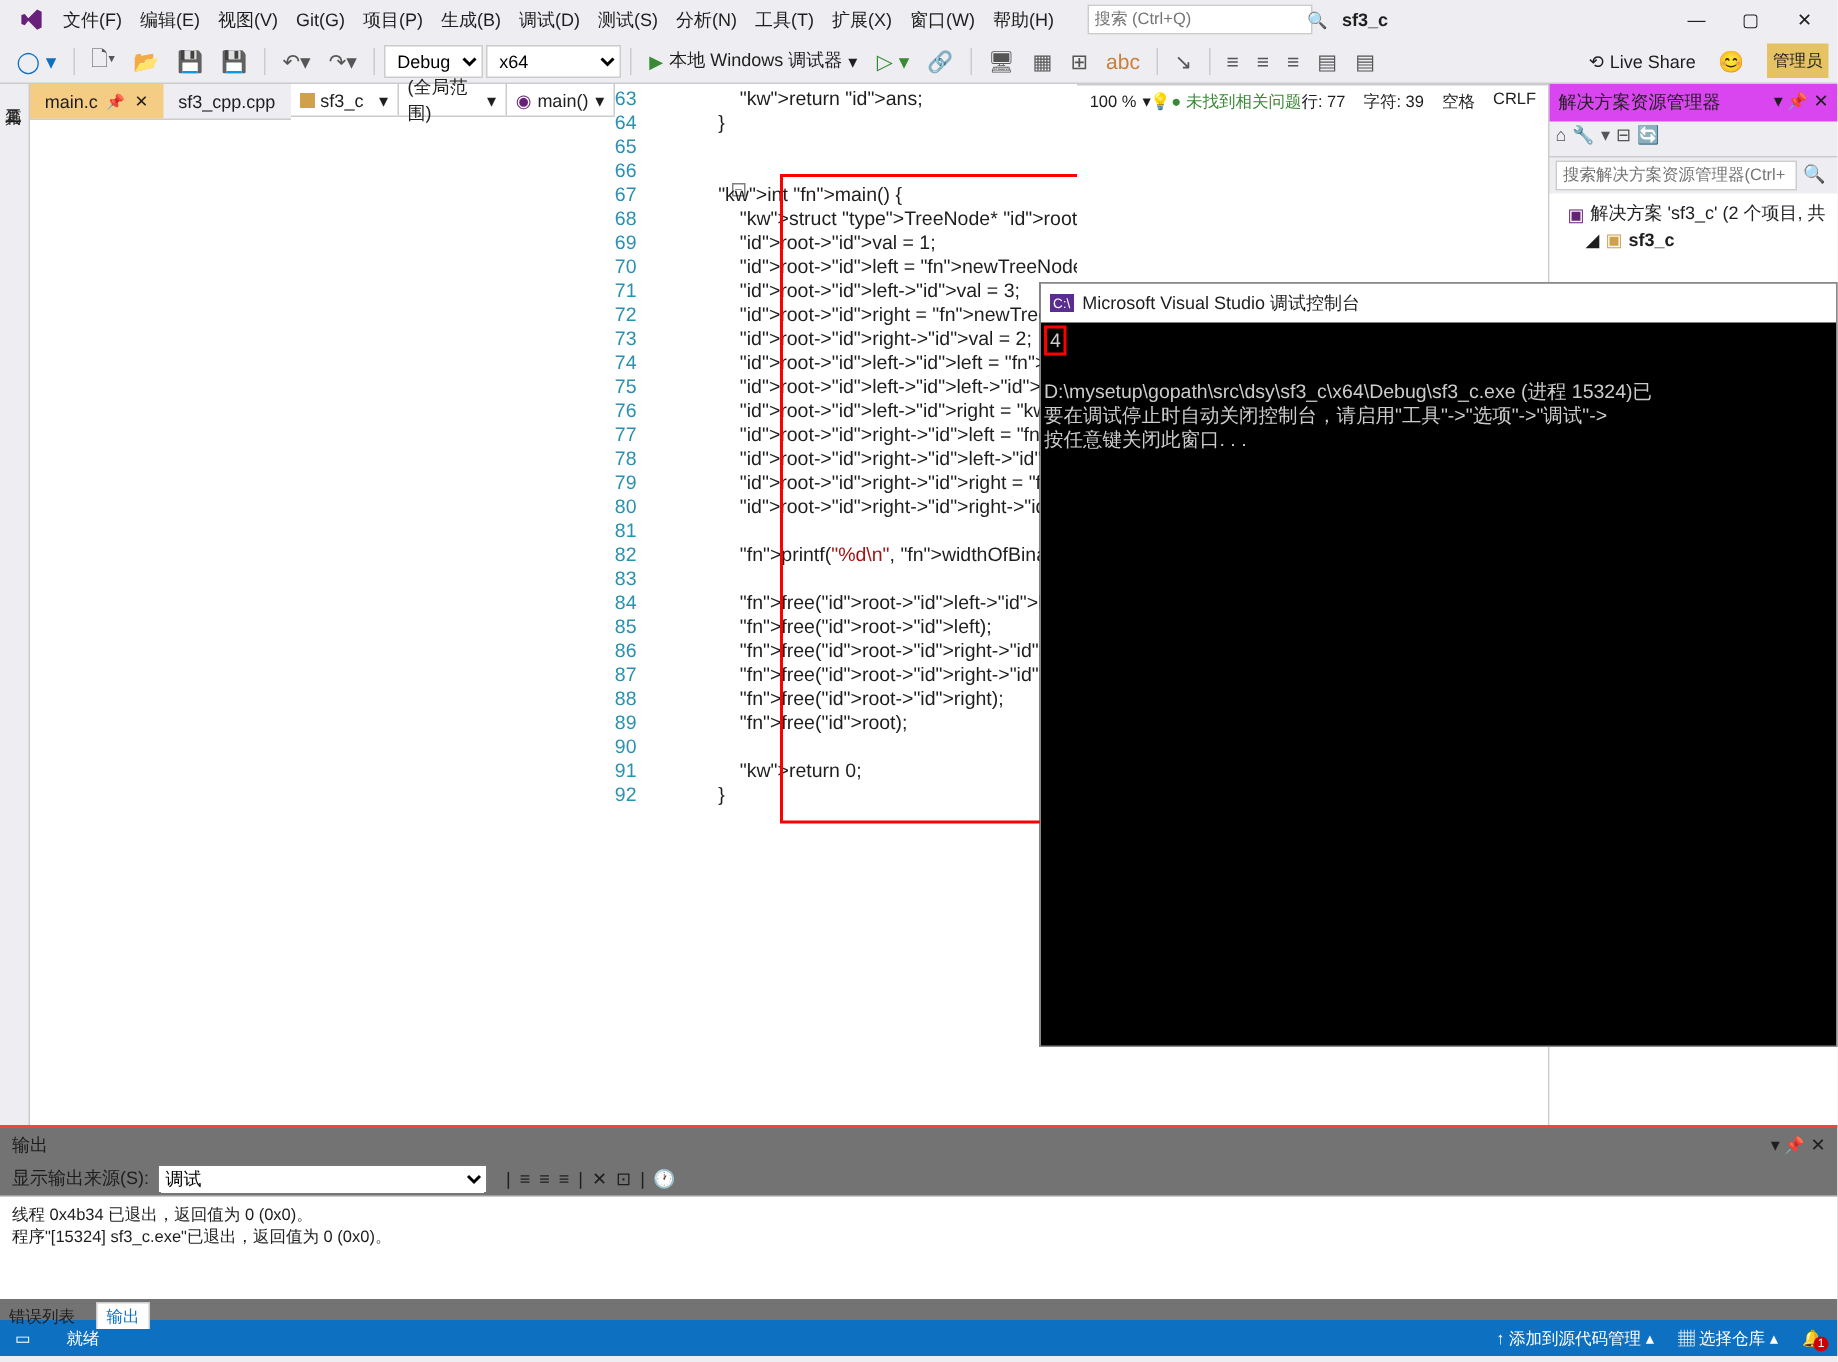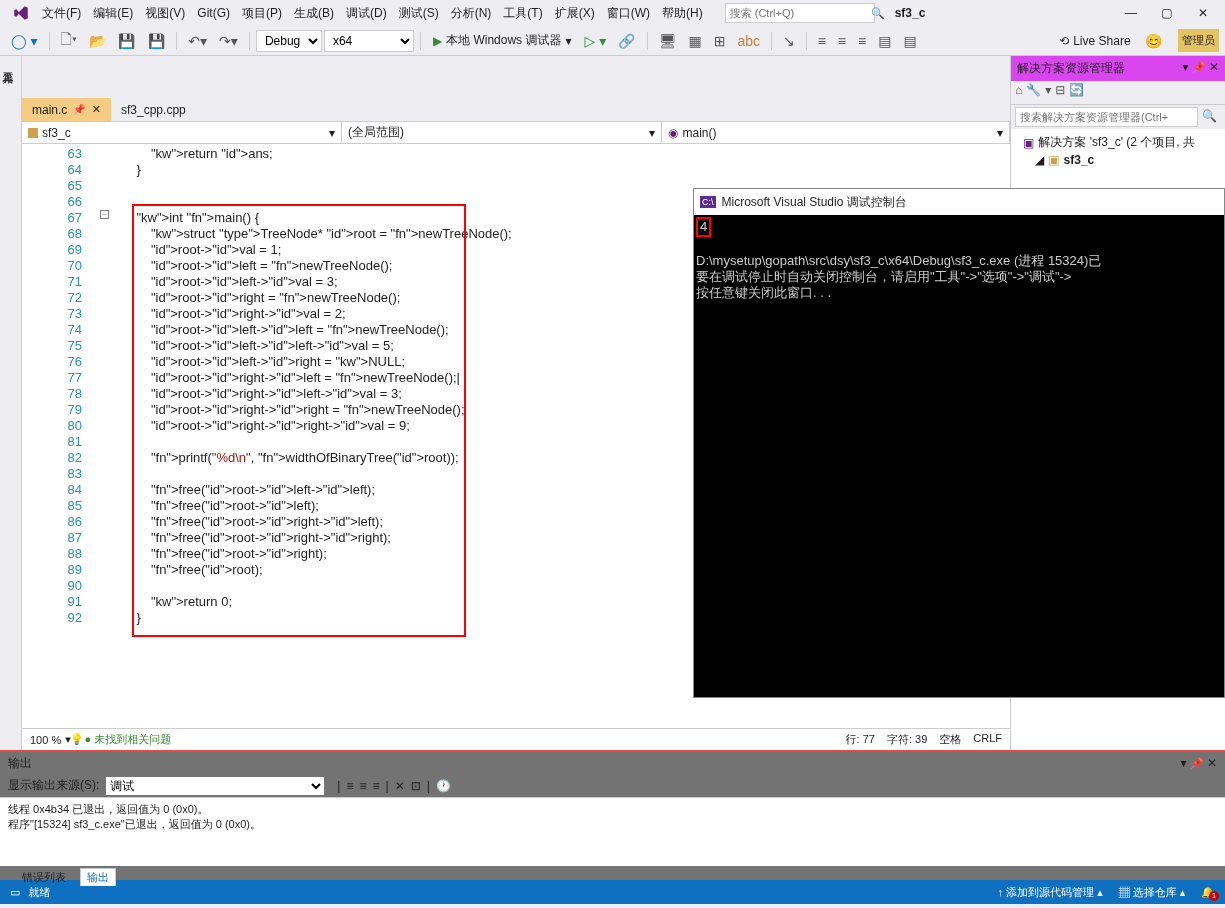--- a/index.html
+++ b/index.html
@@ -16,21 +16,21 @@
 .toolbar { height: 30px; background: #eeeef2; border-bottom: 1px solid #ccc; display: flex; align-items: center; padding: 0 6px; gap: 2px; }
 .toolbar .tb-btn { padding: 3px 5px; display: flex; align-items: center; gap: 2px; color: #555; font-size: 14px; }
 .toolbar .tb-sep { width: 1px; height: 18px; background: #ccc; margin: 0 4px; }
 .toolbar select { height: 22px; font-size: 12px; border: 1px solid #ccc; padding: 0 4px; background: white; }
 .toolbar .run-btn { display: flex; align-items: center; gap: 4px; padding: 2px 6px; }
 .toolbar .run-btn .play { color: #388a34; }
 .toolbar .live-share { margin-left: auto; display: flex; align-items: center; gap: 4px; padding: 2px 8px; }
 .toolbar .admin { background: #e5c365; padding: 4px 4px; margin-left: 8px; font-size: 11px; }
 .main-area { display: flex; height: 694px; }
 .left-sidebar { width: 22px; background: #eeeef2; border-right: 1px solid #ccc; writing-mode: vertical-lr; padding-top: 8px; font-size: 11px; }
-.editor-area { flex: 1; display: flex; flex-direction: column; background: white; margin-top: 42px; }
+.editor-area { flex: 1; display: flex; flex-direction: row; background: white; }
 .tabs { height: 24px; background: #eeeef2; display: flex; border-bottom: 1px solid #ccc; }
 .tab { padding: 3px 10px; display: flex; align-items: center; gap: 6px; font-size: 12px; }
 .tab.active { background: #f5cc84; }
 .tab .pin { font-size: 10px; }
 .tab .close { font-size: 11px; }
 .nav-bar { height: 22px; display: flex; border-bottom: 1px solid #ccc; font-size: 12px; }
 .nav-bar .nav-item { flex: 1; padding: 2px 6px; border-right: 1px solid #ccc; display: flex; align-items: center; gap: 4px; }
 .nav-bar .nav-icon { width: 10px; height: 10px; background: #d0a14a; display: inline-block; }
 .code-area { flex: 1; display: flex; position: relative; overflow: hidden; }
 .gutter { width: 70px; text-align: right; padding-right: 10px; background: white; color: #2b91af; font-family: Consolas, monospace; font-size: 13px; line-height: 16px; padding-top: 2px; }
@@ -43,21 +43,21 @@
 .red-box { position: absolute; border: 2px solid red; pointer-events: none; }
 .status-strip { height: 22px; border-top: 1px solid #ccc; display: flex; align-items: center; padding: 0 8px; font-size: 11px; }
 .status-strip .zoom { }
 .status-strip .issues { color: #388a34; }
 .status-strip .pos { margin-left: auto; display: flex; gap: 12px; }
 .output-panel { height: 130px; border-top: 2px solid #ef4444; background: #737373; }
 .output-header { height: 22px; display: flex; align-items: center; padding: 0 8px; font-size: 12px; justify-content: space-between; }
 .output-toolbar { height: 24px; display: flex; align-items: center; padding: 0 8px; gap: 6px; border-bottom: 1px solid #ccc; }
 .output-toolbar select { height: 20px; width: 220px; font-size: 12px; }
 .output-text { background: white; height: 68px; padding: 4px 8px; font-family: Consolas, monospace; font-size: 11px; overflow: auto; }
-.output-tabs { height: 20px; display: flex; padding: 0 16px; gap: 8px; font-size: 11px; align-items: end; }
+.output-tabs { height: 20px; display: flex; padding: 0 0; gap: 8px; font-size: 11px; align-items: end; }
 .output-tabs .otab { padding: 1px 6px; }
 .output-tabs .otab.active { background: white; border: 1px solid #ccc; border-bottom: none; color: #0e70c0; }
 .bottom-bar { height: 24px; background: #0e70c0; color: white; display: flex; align-items: center; padding: 0 10px; font-size: 11px; }
 .bottom-bar .right { margin-left: auto; display: flex; gap: 16px; align-items: center; }
 .solution-explorer { width: 215px; background: #eeeef2; border-left: 1px solid #ccc; display: flex; flex-direction: column; }
 .se-header { padding: 4px 6px; font-size: 12px; background: #d946ef; display: flex; justify-content: space-between; }
 .se-toolbar { height: 24px; padding: 2px 4px; display: flex; gap: 4px; border-bottom: 1px solid #ccc; font-size: 12px; color: #555; }
 .se-search { height: 24px; padding: 2px 4px; display: flex; }
 .se-search input { flex: 1; border: 1px solid #ccc; padding: 0 4px; font-size: 11px; }
 .se-tree { padding: 4px; font-size: 12px; background: white; flex: 1; }
@@ -267,21 +267,21 @@
       <div>程序"[15324] sf3_c.exe"已退出，返回值为 0 (0x0)。</div>
     </div>
   <div class="output-tabs">
     <div class="otab">错误列表</div>
     <div class="otab active">输出</div>
   </div>
 </div>
 
 <div class="bottom-bar">
   <span>▭</span>
-  <span style="margin-left:8px">就绪</span>
+  <span style="margin-left:24px">就绪</span>
   <div class="right">
     <span>↑ <span>添加到源代码管理</span> ▴</span>
     <span>▦ <span>选择仓库</span> ▴</span>
     <span style="position:relative">🔔<span style="position:absolute;background:#c00;border-radius:50%;width:10px;height:10px;font-size:8px;line-height:10px;text-align:center;right:-4px;bottom:-2px">1</span></span>
   </div>
 </div>
 
 <div class="console-window">
   <div class="console-title">
     <span style="background:#5c2d91;color:white;font-size:9px;padding:1px 2px;">C:\</span>

